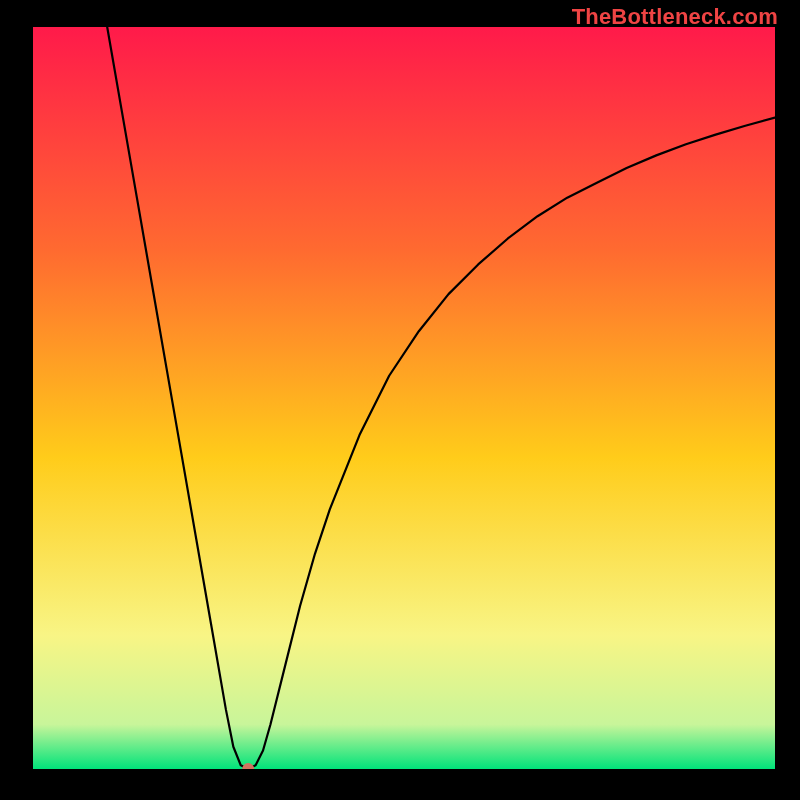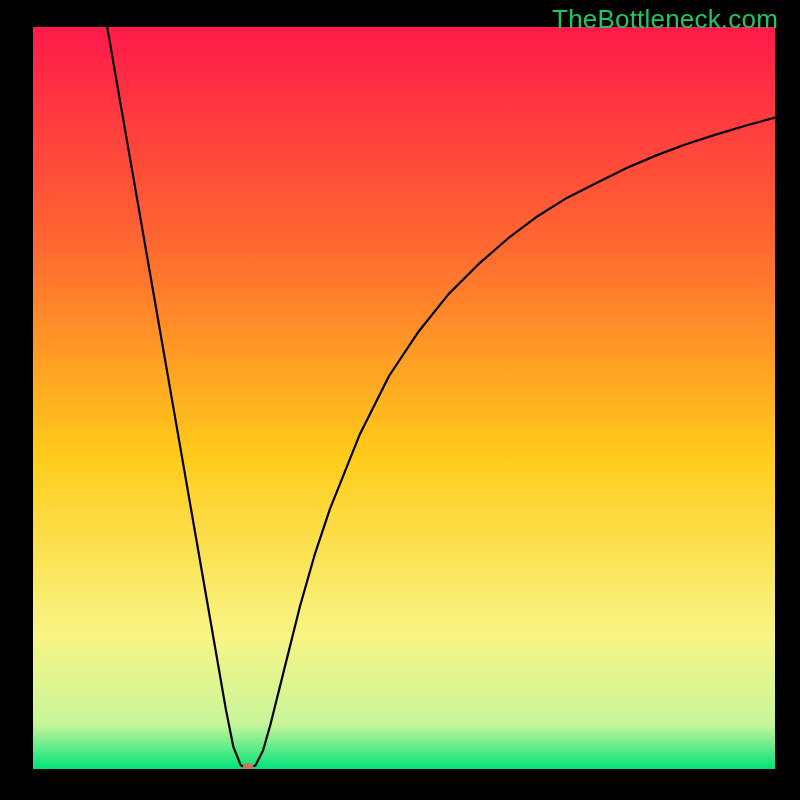--- a/index.html
+++ b/index.html
@@ -23,23 +23,23 @@
     position: absolute;
     left: 0;
     top: 0;
     width: 742px;
     height: 742px;
   }
   .watermark {
     position: absolute;
     top: 4px;
     right: 22px;
-    font-size: 26px;
-    color: #22c55e;
-    font-weight: 400;
+    font-size: 22px;
+    color: #ef4444;
+    font-weight: 700;
     letter-spacing: 0.2px;
     white-space: nowrap;
   }
 </style>
 </head>
 <body>
 
 <div class="frame">
   <svg class="plot" viewBox="0 0 742 742" preserveAspectRatio="none">
     <defs>

